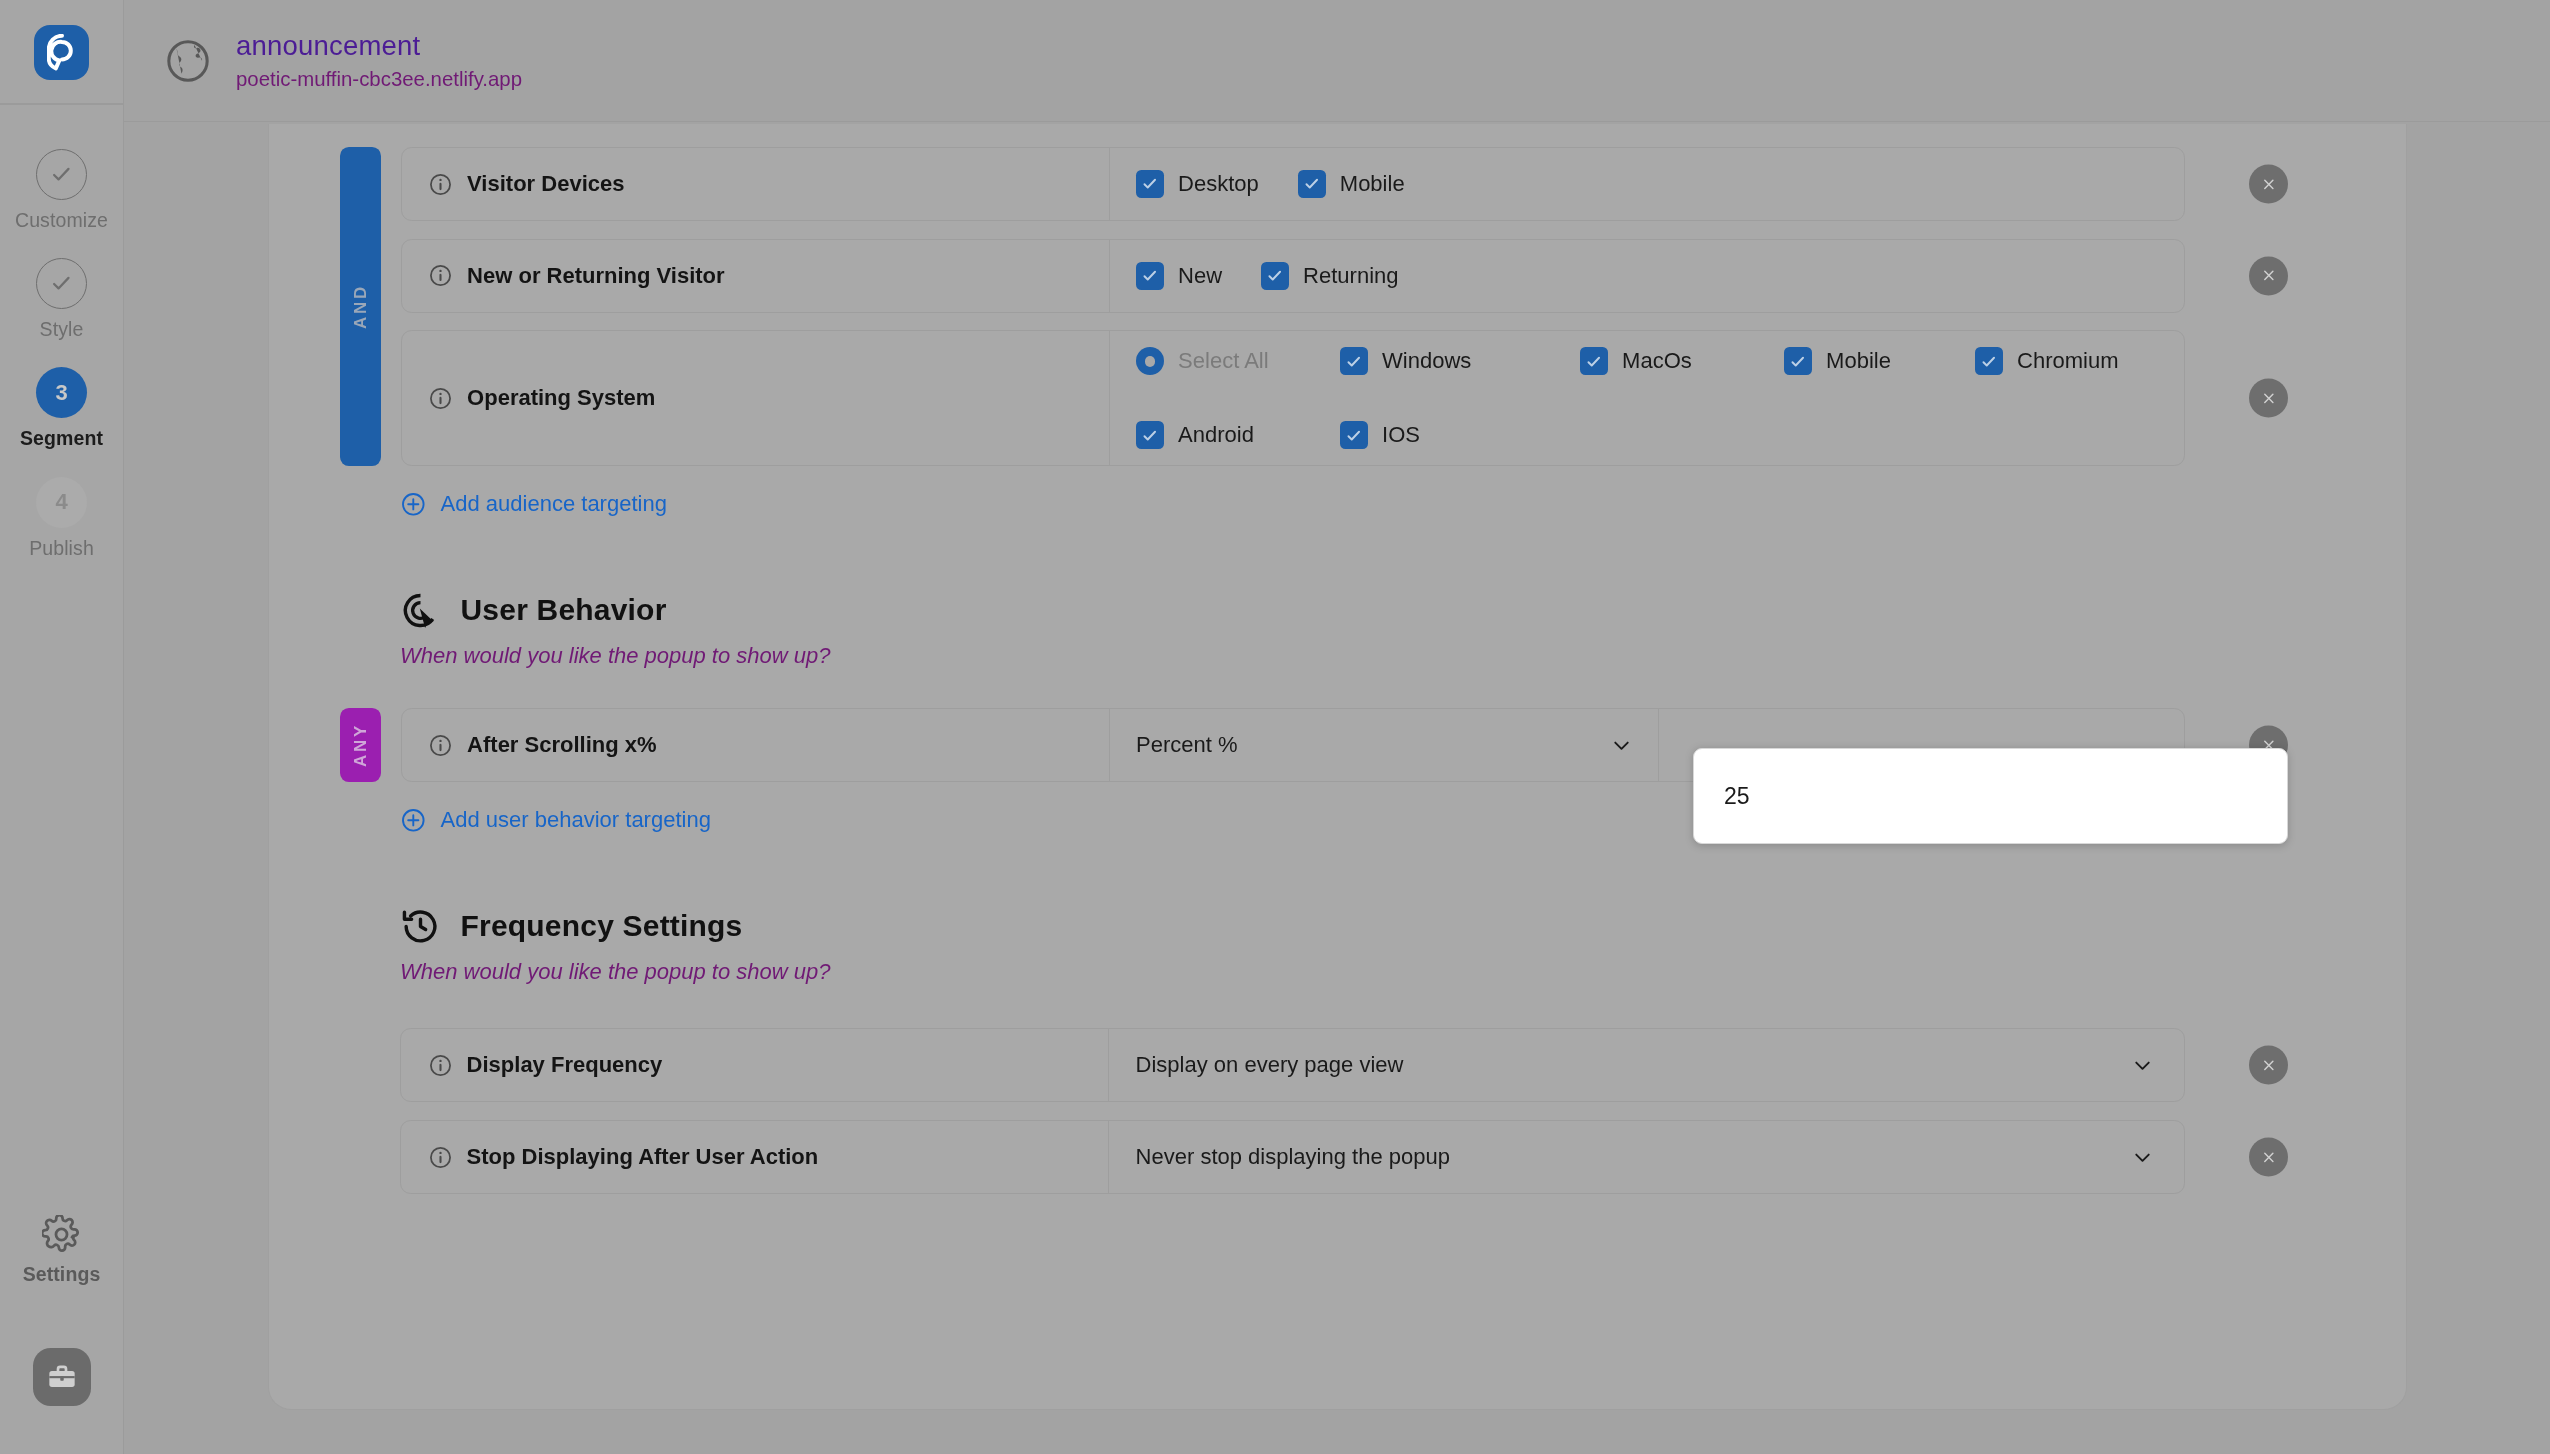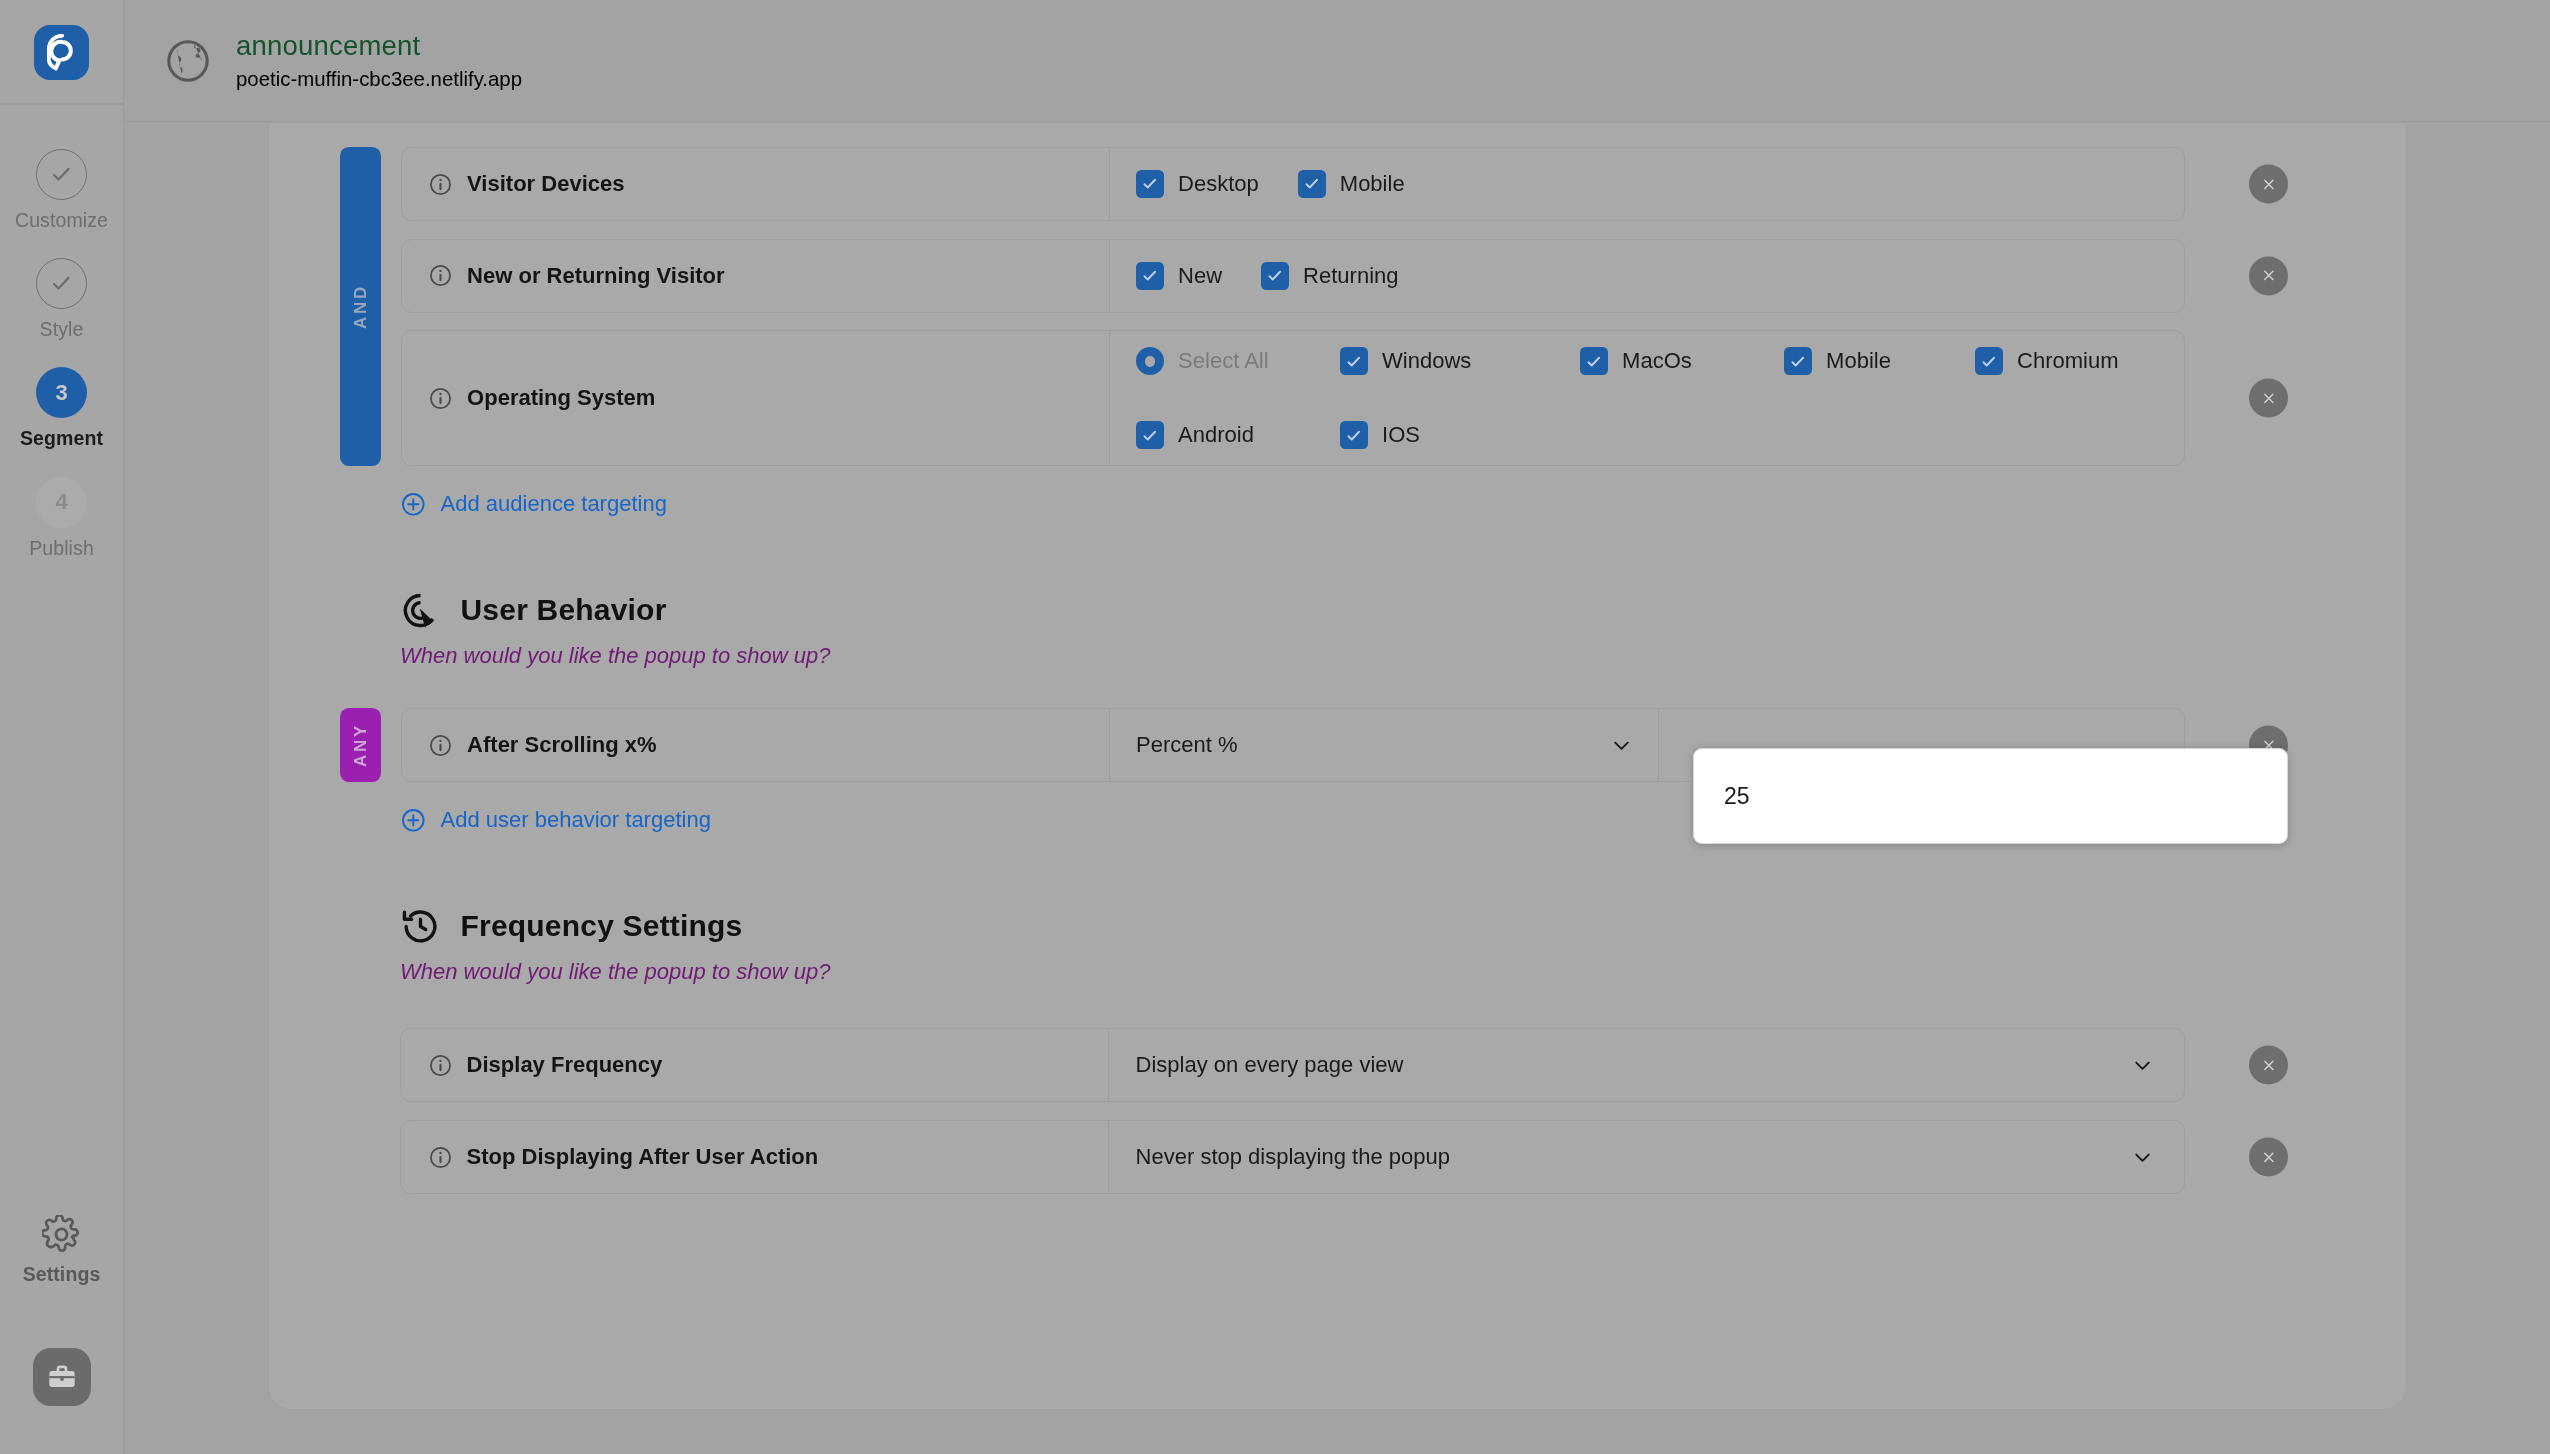--- a/index.html
+++ b/index.html
@@ -62,22 +62,22 @@
 
   
   .topbar {
     position: absolute; left: 124px; top: 0;
     width: 2426px; height: 122px;
     border-bottom: 1.8px solid #9b9b9b;
     display: flex; align-items: center; padding-left: 41px; gap: 25px;
   }
   .site-globe { width: 46px; height: 46px; flex: none; opacity: .85; }
   .topbar-text { display: flex; flex-direction: column; gap: 5.3px; }
-  .site-title { font-size: 27.5px; color: #14532d; letter-spacing: 0.2px; }
-  .site-url { font-size: 20.4px; color: #000000; }
+  .site-title { font-size: 27.5px; color: #4c1d95; letter-spacing: 0.2px; }
+  .site-url { font-size: 20.4px; color: #701a75; }
 
   
   .panel {
     position: absolute; left: 268px; top: 124px;
     width: 2139px; height: 1286px;
     background: #a9a9a9;
     border-radius: 0 0 23px 23px;
     border-left: 0.9px solid #a0a0a0;
     border-right: 0.9px solid #a0a0a0;
     border-bottom: 0.9px solid #a0a0a0;

